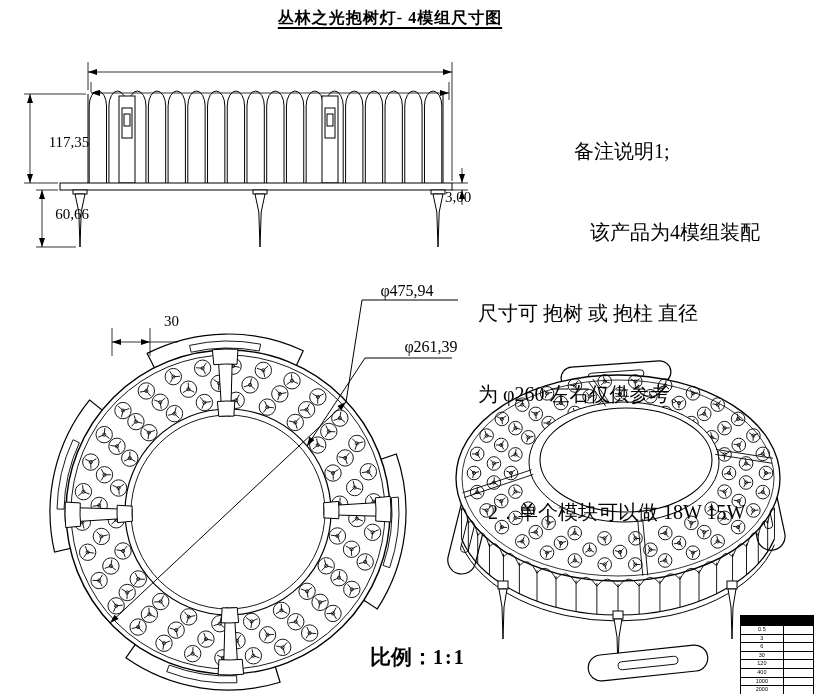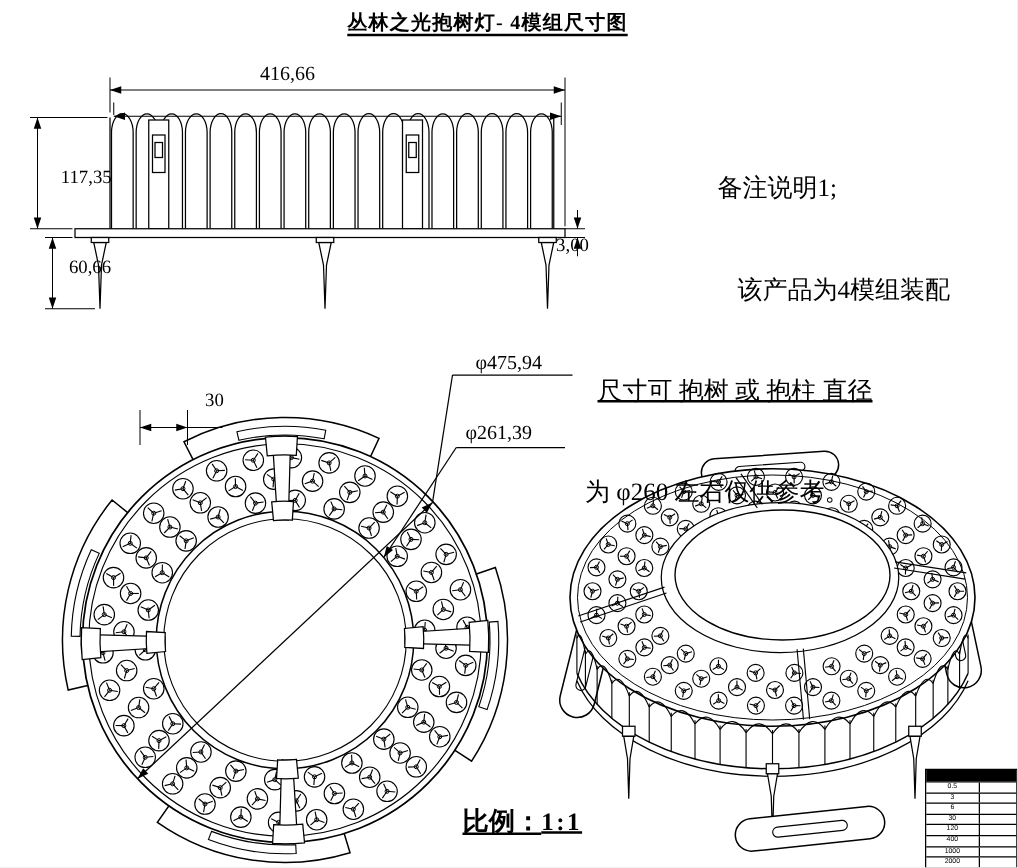--- a/index.html
+++ b/index.html
@@ -8,25 +8,25 @@
   svg{position:absolute;}
   .txt{position:absolute;text-align:center;}
   #page-title{position:absolute;left:140px;top:8px;width:500px;margin:0;text-align:center;
     font-size:16px;font-weight:bold;letter-spacing:1px;
     text-decoration:underline;text-decoration-thickness:2px;text-underline-offset:4px;}
   .dim{font-size:16px;}
   .dim-s{font-size:15px;margin-left:40px;}
   #notes{position:absolute;left:468px;top:84px;width:346px;font-size:20px;line-height:27px;white-space:pre;}
   #notes .n1{margin-left:106px;}
   #notes .n2{margin-left:122px;}
-  #notes .n3{margin-left:10px;text-decoration:underline;}
-  #notes .n4{}
+  #notes .n3{margin-left:10px;}
+  #notes .n4{margin-left:10px;}
   #notes .n5{margin-left:20px;margin-top:37px;}
   #notes .n6{margin-left:8px;}
-  #scale-block{position:absolute;left:370px;top:643px;display:flex;align-items:baseline;text-decoration:underline;}
+  #scale-block{position:absolute;left:370px;top:643px;display:flex;align-items:baseline;}
   #scale-block .lbl{font-size:21px;font-weight:bold;}
   #scale-block .val{font-size:20px;font-weight:bold;letter-spacing:2px;text-align:center;}
   #tol-table{position:absolute;left:740px;top:615px;width:72px;border:1px solid #000;background:#fff;}
   #tol-head{height:9px;background:#000;}
   .tol-row{display:flex;height:7.6px;border-top:0.5px solid #000;font-size:5.5px;line-height:7.5px;
            font-family:"Liberation Sans",sans-serif;}
   .tol-a{width:58%;border-right:0.5px solid #000;text-align:center;}
   .tol-b{flex:1;}
 </style>
 </head>
@@ -989,34 +989,34 @@
       <rect x="173" y="256" width="10" height="8" fill="#fff" stroke="#000"></rect>
       <path d="M 174 264 L 182 264 L 179 282 L 178 314 L 177 282 Z" fill="#fff" stroke="#000"></path>
       <rect x="287" y="226" width="10" height="8" fill="#fff" stroke="#000"></rect>
       <path d="M 288 234 L 296 234 L 293 252 L 292 284 L 291 252 Z" fill="#fff" stroke="#000"></path>
       <g transform="translate(208,308) rotate(-6)">
         <rect x="-60" y="-13" width="120" height="26" rx="13" fill="#fff" stroke="#000" stroke-width="1.2"></rect>
         <rect x="-30" y="-4" width="60" height="8" rx="4" fill="none" stroke="#000" stroke-width="0.9"></rect>
       </g>
     </svg>
 
-  <span class="txt dim" style="left:160px;top:51px;width:140px">416,66</span>
   <span class="txt dim-s" style="left:0;top:134px;width:58px">117,35</span>
   <span class="txt dim-s" style="left:3px;top:206px;width:58px">60,66</span>
   <span class="txt dim-s" style="left:388px;top:189px;width:60px">3,00</span>
 
   <span class="txt dim" style="left:352px;top:282px;width:110px">φ475,94</span>
-  <span class="txt dim" style="left:344px;top:338px;width:110px">φ261,39</span>
+  <span class="txt dim" style="left:376px;top:338px;width:110px">φ261,39</span>
   <span class="txt dim-s" style="left:104px;top:313px;width:55px">30</span>
 
   <div id="notes">
     <div class="n1">备注说明1;</div>
     <div class="n2">该产品为4模组装配</div>
     <div class="n3">尺寸可 抱树 或 抱柱 直径</div>
     <div class="n4">为 φ260 左右仅供参考。</div>
+    <div class="n5">2．单个模块可以做 18W 15W</div>
   </div>
 
   <div id="scale-block">
     <span class="lbl">比例：</span>
     <span class="val">1:1</span>
   </div>
 
   <div id="tol-table">
     <div id="tol-head"></div>
     <div id="tol-rows">

